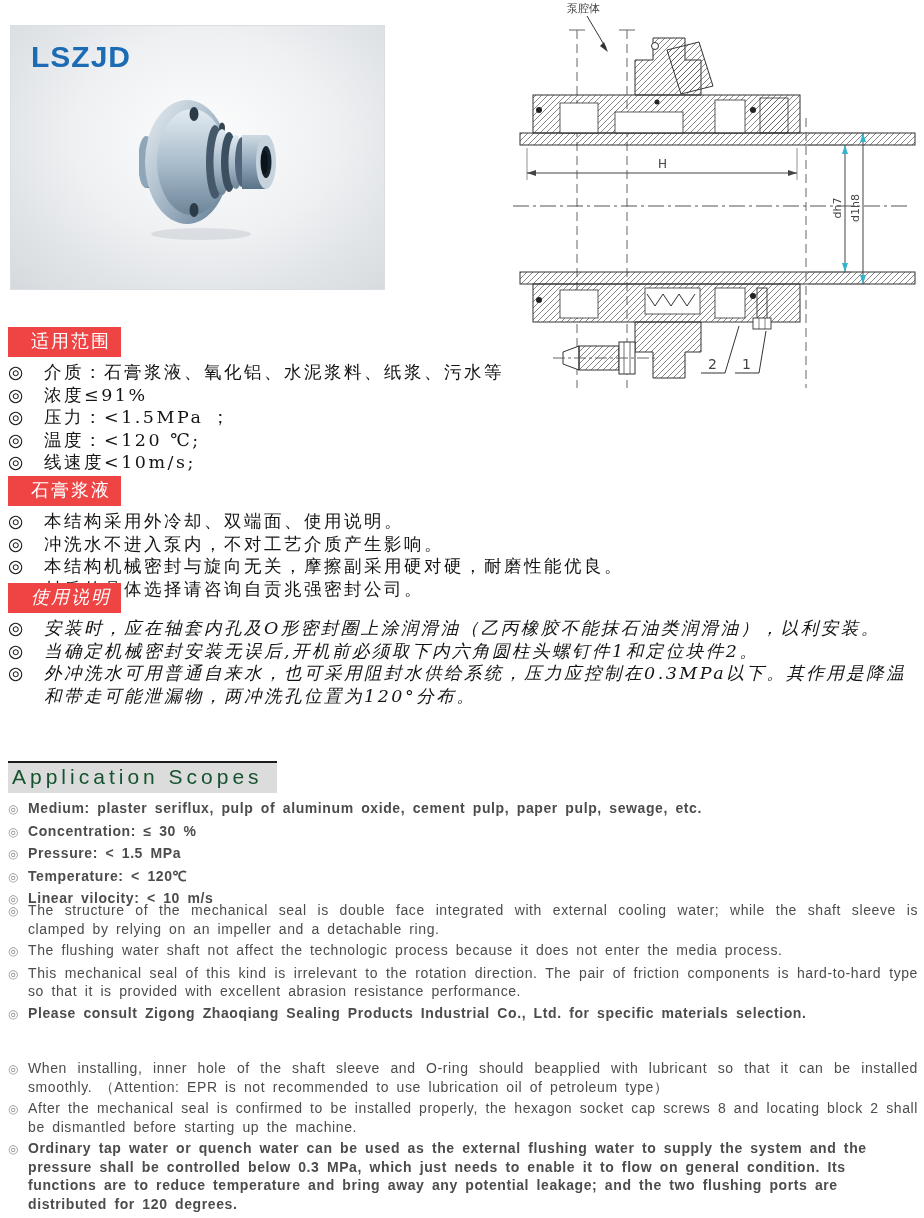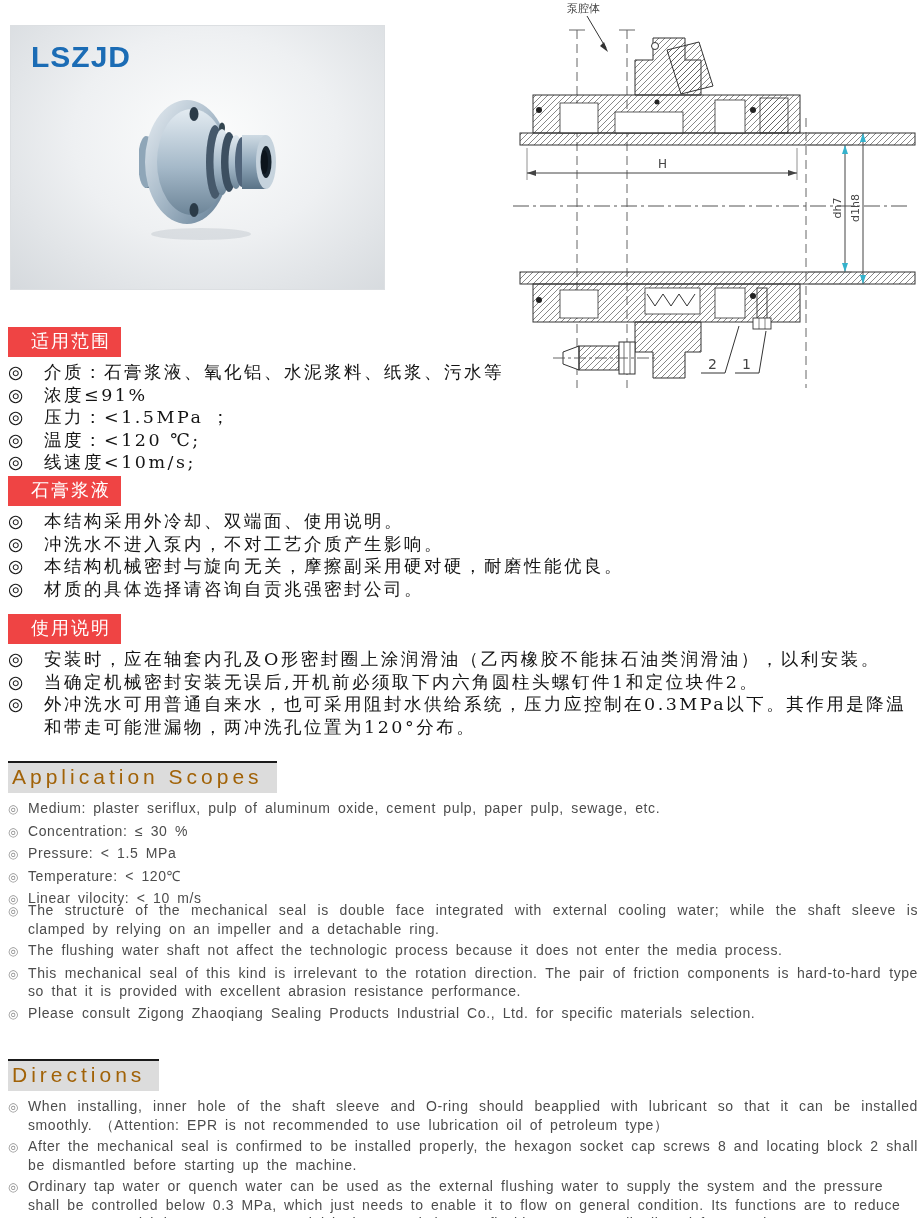--- a/index.html
+++ b/index.html
@@ -24,32 +24,32 @@
   .cn-h { display:inline-block; background:#ef4444; color:#fff; font-size:18px;
     letter-spacing:2px; padding:2px 10px 4px 23px; margin-bottom:4px;
     font-family:"DejaVu Sans", sans-serif; }
   .cn-item { display:flex; font-size:17.5px; line-height:22.5px; color:#141414;
     letter-spacing:2.5px; font-family:"DejaVu Serif", serif; }
   .cn-item .b { flex:0 0 24px; letter-spacing:0; }
   .cn-item .t { flex:1;margin-left:12px; }
 
   
   .en-sec { position:absolute; left:8px; width:910px; }
-  .en-h { display:inline-block; background:#dcdcdc; color:#a16207; font-size:21px;
+  .en-h { display:inline-block; background:#dcdcdc; color:#14532d; font-size:21px;
     letter-spacing:4px; padding:2px 14px 4px 4px; margin-bottom:6px;
     border-top:2px solid #1a1a1a; font-family:"Liberation Sans", sans-serif; }
   .en-item { display:flex; font-size:14px; line-height:18.5px; color:#4c4c4c;
     letter-spacing:0.6px; word-spacing:3px; margin-bottom:3px;
     font-family:"Liberation Sans", sans-serif; }
   .en-item .b { flex:0 0 20px; color:#8a8a8a; font-size:12px; padding-top:1px; letter-spacing:0; }
   .en-item .t { flex:1; text-align:justify; }
-  .en-item:last-child .t, .single .t { text-align:left; }
-
-  
-  #cn1 { top:327px; } #cn2 { top:476px; } #cn3 { top:614px; }
+  .en-item:last-child .t, .single .t { text-align:left;font-weight:bold; }
+
+  
+  #cn1 { top:327px; } #cn2 { top:476px; } #cn3 { top:583px;font-style:italic; }
   #en1 { top:761px; } #en2 { top:901px; } #en3 { top:1059px; }
 </style>
 </head>
 <body>
 
 <div class="page">
 
   <div class="photo-box">
     <div class="brand">LSZJD</div>
     <svg class="seal-svg" width="150" height="155" viewBox="0 0 150 155">
@@ -281,21 +281,20 @@
         <span class="b">◎</span>
         <span class="t">This mechanical seal of this kind is irrelevant to the rotation direction. The pair of friction components is hard-to-hard type so that it is provided with excellent abrasion resistance performance.</span>
       </div>
     <div class="en-item">
         <span class="b">◎</span>
         <span class="t">Please consult Zigong Zhaoqiang Sealing Products Industrial Co., Ltd. for specific materials selection.</span>
       </div>
   </div>
 
   <div class="en-sec" id="en3">
-    <div class="en-h">Directions</div>
     <div class="en-item">
         <span class="b">◎</span>
         <span class="t">When installing, inner hole of the shaft sleeve and O-ring should beapplied with lubricant so that it can be installed smoothly. （Attention: EPR is not recommended to use lubrication oil of petroleum type）</span>
       </div>
     <div class="en-item">
         <span class="b">◎</span>
         <span class="t">After the mechanical seal is confirmed to be installed properly, the hexagon socket cap screws 8 and locating block 2 shall be dismantled before starting up the machine.</span>
       </div>
     <div class="en-item">
         <span class="b">◎</span>

